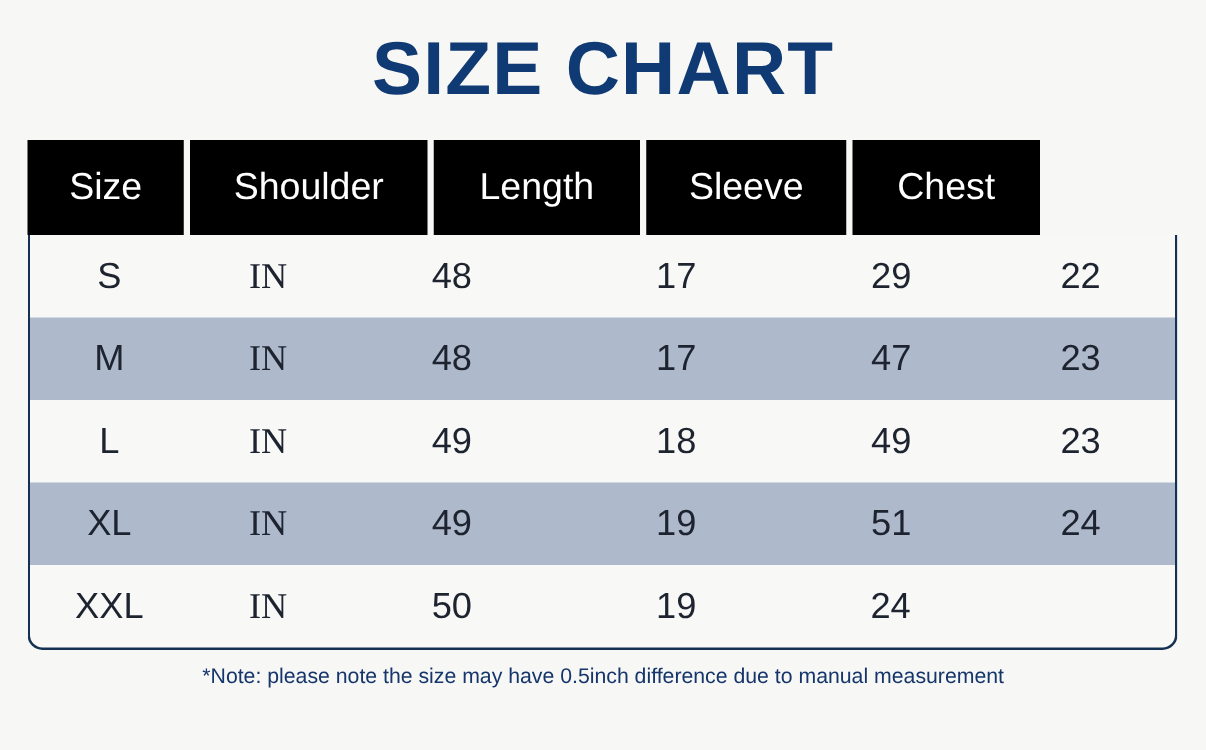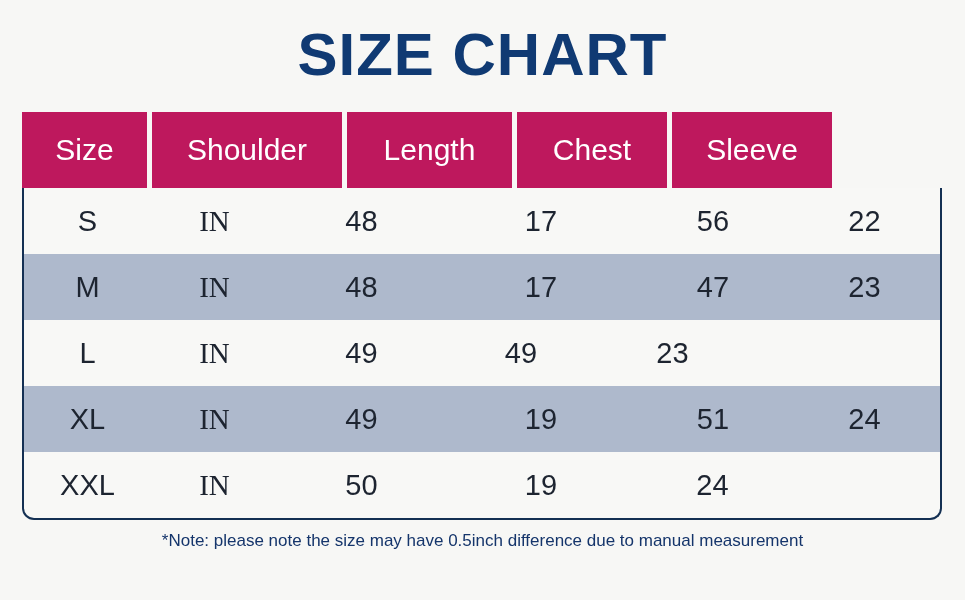--- a/index.html
+++ b/index.html
@@ -43,21 +43,21 @@
     width: 920px;
   }
 
   
   .head-row {
     display: flex;
     gap: 5px;
     height: 76px;
   }
   .head-cell {
-    background: #be185d;
+    background: #000000;
     color: #ffffff;
     font-size: 30px;
     font-weight: normal;
     display: flex;
     align-items: center;
     justify-content: center;
     line-height: 1;
     box-sizing: border-box;
   }
 
@@ -121,48 +121,49 @@
 <div class="page">
 
   <div class="title">SIZE CHART</div>
 
   <div class="chart-wrap">
 
     <div class="head-row">
       <div class="head-cell c0">Size</div>
       <div class="head-cell c3">Shoulder</div>
       <div class="head-cell c2">Length</div>
+      <div class="head-cell c5">Sleeve</div>
       <div class="head-cell c4">Chest</div>
-      <div class="head-cell c5">Sleeve</div>
     </div>
 
     <div class="body-box">
 
       <div class="body-row">
         <div class="body-cell b0">S</div>
         <div class="body-cell b1">IN</div>
         <div class="body-cell b2">48</div>
         <div class="body-cell b3">17</div>
-        <div class="body-cell b4">56</div>
+        <div class="body-cell b4">29</div>
         <div class="body-cell b5">22</div>
       </div>
 
       <div class="body-row alt">
         <div class="body-cell b0">M</div>
         <div class="body-cell b1">IN</div>
         <div class="body-cell b2">48</div>
         <div class="body-cell b3">17</div>
         <div class="body-cell b4">47</div>
         <div class="body-cell b5">23</div>
       </div>
 
       <div class="body-row">
         <div class="body-cell b0">L</div>
         <div class="body-cell b1">IN</div>
         <div class="body-cell b2">49</div>
+        <div class="body-cell b3">18</div>
         <div class="body-cell b4">49</div>
         <div class="body-cell b5">23</div>
       </div>
 
       <div class="body-row alt">
         <div class="body-cell b0">XL</div>
         <div class="body-cell b1">IN</div>
         <div class="body-cell b2">49</div>
         <div class="body-cell b3">19</div>
         <div class="body-cell b4">51</div>

